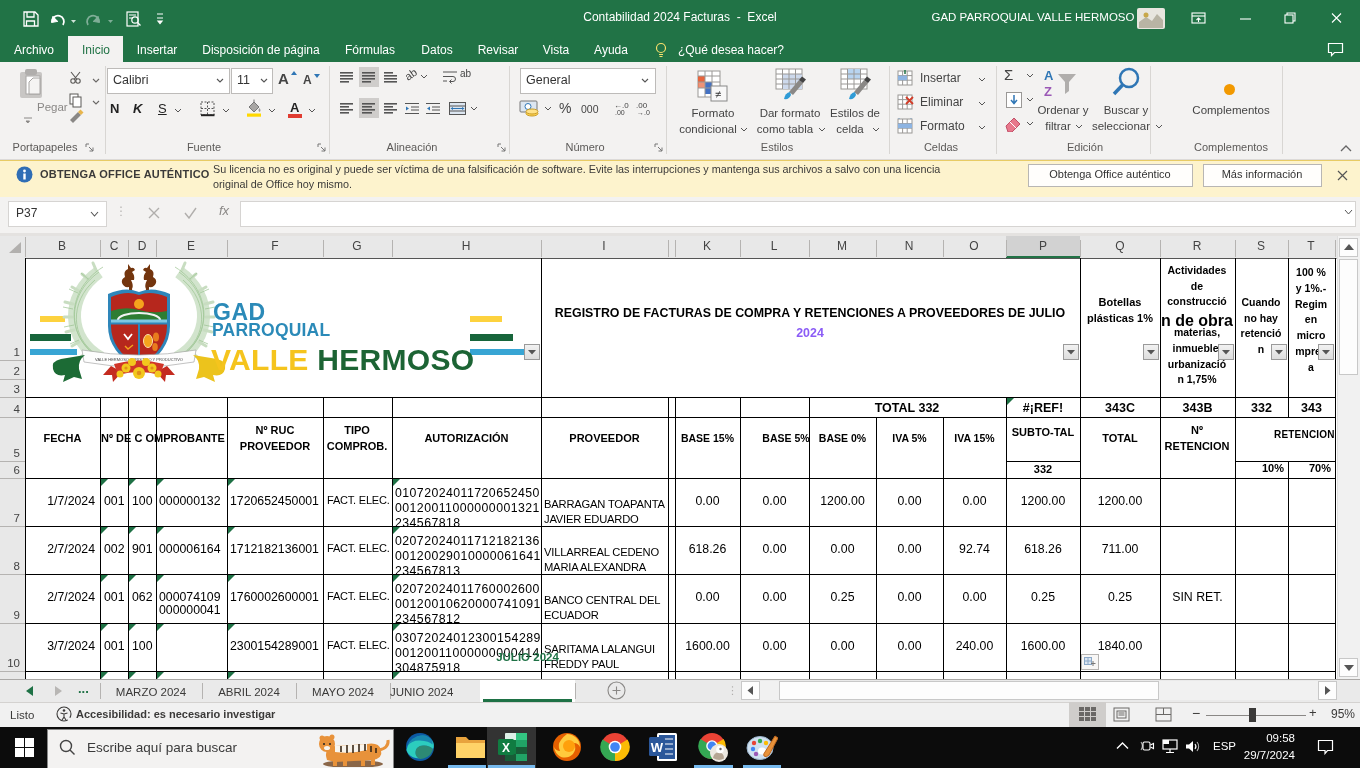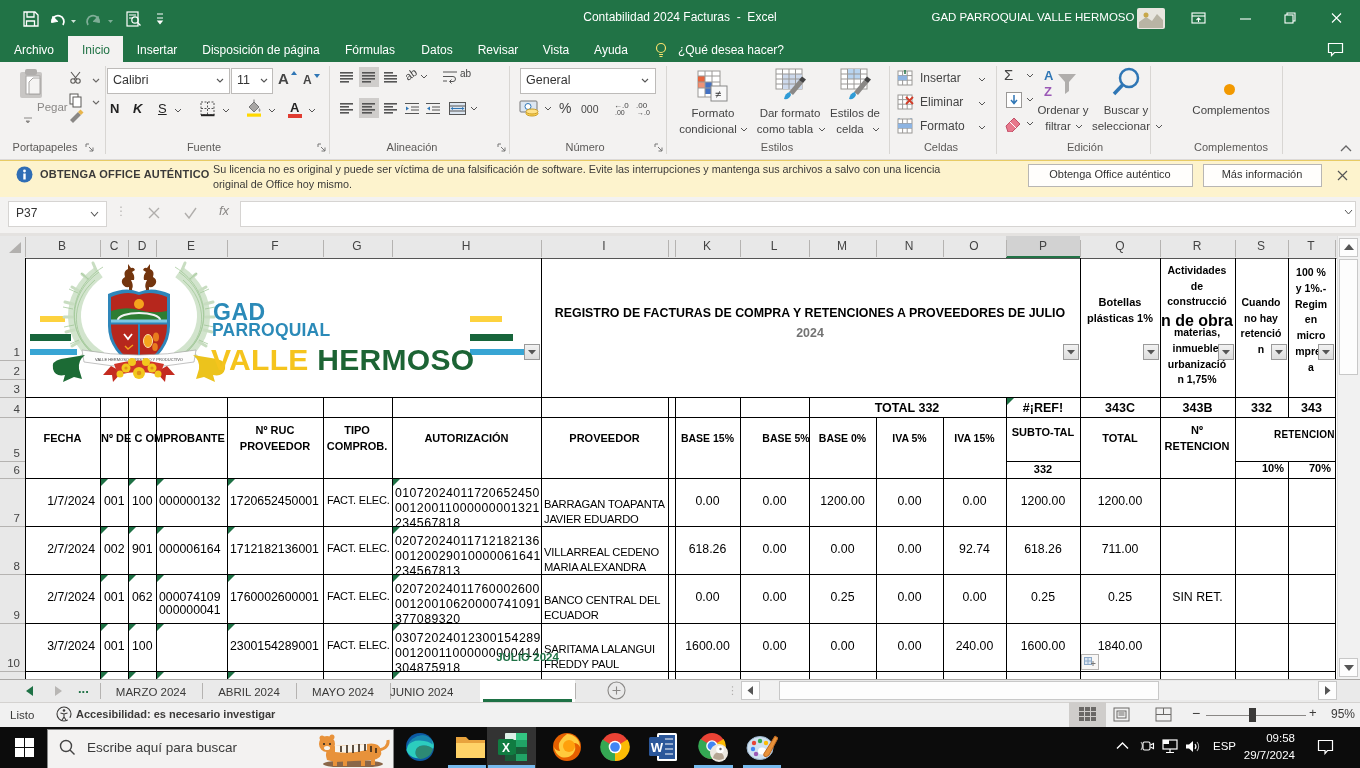--- a/index.html
+++ b/index.html
@@ -500,21 +500,21 @@
 <div class="a" style="left:0px;top:511px;width:20px;text-align:right;font-size:11.5px;color:#444">7</div>
 <div class="a" style="left:0px;top:526px;width:25px;height:1px;background:#b5b3b1"></div>
 <div class="a" style="left:0px;top:559px;width:20px;text-align:right;font-size:11.5px;color:#444">8</div>
 <div class="a" style="left:0px;top:574px;width:25px;height:1px;background:#b5b3b1"></div>
 <div class="a" style="left:0px;top:608px;width:20px;text-align:right;font-size:11.5px;color:#444">9</div>
 <div class="a" style="left:0px;top:623px;width:25px;height:1px;background:#b5b3b1"></div>
 <div class="a" style="left:0px;top:656px;width:20px;text-align:right;font-size:11.5px;color:#444">10</div>
 <div class="a" style="left:0px;top:671px;width:25px;height:1px;background:#b5b3b1"></div>
 <div class="a" style="left:0px;top:679px;width:25px;height:1px;background:#b5b3b1"></div>
 <div class="a" style="left:510px;top:306px;width:600px;text-align:center;font-size:12.4px;color:#000;white-space:nowrap;font-weight:bold">REGISTRO DE FACTURAS DE COMPRA Y RETENCIONES A PROVEEDORES DE JULIO</div>
-<div class="a" style="left:760px;top:326px;width:100px;text-align:center;font-size:12.4px;color:#737373;white-space:nowrap;font-weight:bold">2024</div>
+<div class="a" style="left:760px;top:326px;width:100px;text-align:center;font-size:12.4px;color:#8b5cf6;white-space:nowrap;font-weight:bold">2024</div>
 <div class="a" style="left:1080px;top:296px;width:80px;text-align:center;font-size:11px;color:#000;white-space:nowrap;font-weight:bold">Botellas</div>
 <div class="a" style="left:1080px;top:312px;width:80px;text-align:center;font-size:11px;color:#000;white-space:nowrap;font-weight:bold">plásticas 1%</div>
 <div class="a" style="left:1157px;top:264.0px;width:80px;text-align:center;font-size:10.5px;color:#000;white-space:nowrap;font-weight:bold">Actividades</div>
 <div class="a" style="left:1157px;top:279.6px;width:80px;text-align:center;font-size:10.5px;color:#000;white-space:nowrap;font-weight:bold">de</div>
 <div class="a" style="left:1157px;top:295.2px;width:80px;text-align:center;font-size:10.5px;color:#000;white-space:nowrap;font-weight:bold">construcció</div>
 <div class="a" style="left:1157px;top:310.8px;width:80px;text-align:center;font-size:16px;color:#000;white-space:nowrap;font-weight:bold">n de obra</div>
 <div class="a" style="left:1157px;top:326.4px;width:80px;text-align:center;font-size:10.5px;color:#000;white-space:nowrap;font-weight:bold">materias,</div>
 <div class="a" style="left:1157px;top:342.0px;width:80px;text-align:center;font-size:10.5px;color:#000;white-space:nowrap;font-weight:bold">inmueble,</div>
 <div class="a" style="left:1157px;top:357.6px;width:80px;text-align:center;font-size:10.5px;color:#000;white-space:nowrap;font-weight:bold">urbanizació</div>
 <div class="a" style="left:1157px;top:373.2px;width:80px;text-align:center;font-size:10.5px;color:#000;white-space:nowrap;font-weight:bold">n 1,75%</div>
@@ -595,21 +595,21 @@
 <div class="a" style="left:986px;top:542px;width:114px;text-align:center;font-size:12.3px;color:#000;white-space:nowrap;">618.26</div>
 <div class="a" style="left:1060px;top:542px;width:120px;text-align:center;font-size:12.3px;color:#000;white-space:nowrap;">711.00</div>
 <div class="a" style="left:30px;top:590px;width:65px;text-align:right;font-size:12.3px;color:#000">2/7/2024</div>
 <div class="a" style="left:104px;top:590px;font-size:12.3px;color:#000;white-space:nowrap;">001</div>
 <div class="a" style="left:132px;top:590px;font-size:12.3px;color:#000;white-space:nowrap;">062</div>
 <div class="a" style="left:159px;top:590px;font-size:12.3px;color:#000;white-space:nowrap;">000074109</div>
 <div class="a" style="left:230px;top:590px;font-size:12.3px;color:#000;white-space:nowrap;">1760002600001</div>
 <div class="a" style="left:327px;top:590px;font-size:11px;color:#000;white-space:nowrap;letter-spacing:-0.2px">FACT.&nbsp;ELEC.</div>
 <div class="a" style="left:395px;top:581.5px;font-size:12.3px;color:#000;white-space:nowrap;letter-spacing:0.45px">02072024011760002600</div>
 <div class="a" style="left:395px;top:596.7px;font-size:12.3px;color:#000;white-space:nowrap;letter-spacing:0.45px">00120010620000741091</div>
-<div class="a" style="left:395px;top:611.9px;font-size:12.3px;color:#000;white-space:nowrap;letter-spacing:0.45px">377089320</div>
+<div class="a" style="left:395px;top:611.9px;font-size:12.3px;color:#000;white-space:nowrap;letter-spacing:0.45px">234567812</div>
 <div class="a" style="left:544px;top:592.5px;font-size:11.2px;color:#000;white-space:nowrap;letter-spacing:-0.2px">BANCO CENTRAL DEL</div>
 <div class="a" style="left:544px;top:607.7px;font-size:11.2px;color:#000;white-space:nowrap;letter-spacing:-0.2px">ECUADOR</div>
 <div class="a" style="left:655px;top:590px;width:105px;text-align:center;font-size:12.3px;color:#000;white-space:nowrap;">0.00</div>
 <div class="a" style="left:720px;top:590px;width:109px;text-align:center;font-size:12.3px;color:#000;white-space:nowrap;">0.00</div>
 <div class="a" style="left:789px;top:590px;width:107px;text-align:center;font-size:12.3px;color:#000;white-space:nowrap;">0.25</div>
 <div class="a" style="left:856px;top:590px;width:107px;text-align:center;font-size:12.3px;color:#000;white-space:nowrap;">0.00</div>
 <div class="a" style="left:923px;top:590px;width:103px;text-align:center;font-size:12.3px;color:#000;white-space:nowrap;">0.00</div>
 <div class="a" style="left:986px;top:590px;width:114px;text-align:center;font-size:12.3px;color:#000;white-space:nowrap;">0.25</div>
 <div class="a" style="left:1060px;top:590px;width:120px;text-align:center;font-size:12.3px;color:#000;white-space:nowrap;">0.25</div>
 <div class="a" style="left:1140px;top:590px;width:115px;text-align:center;font-size:12.3px;color:#000;white-space:nowrap;">SIN RET.</div>

